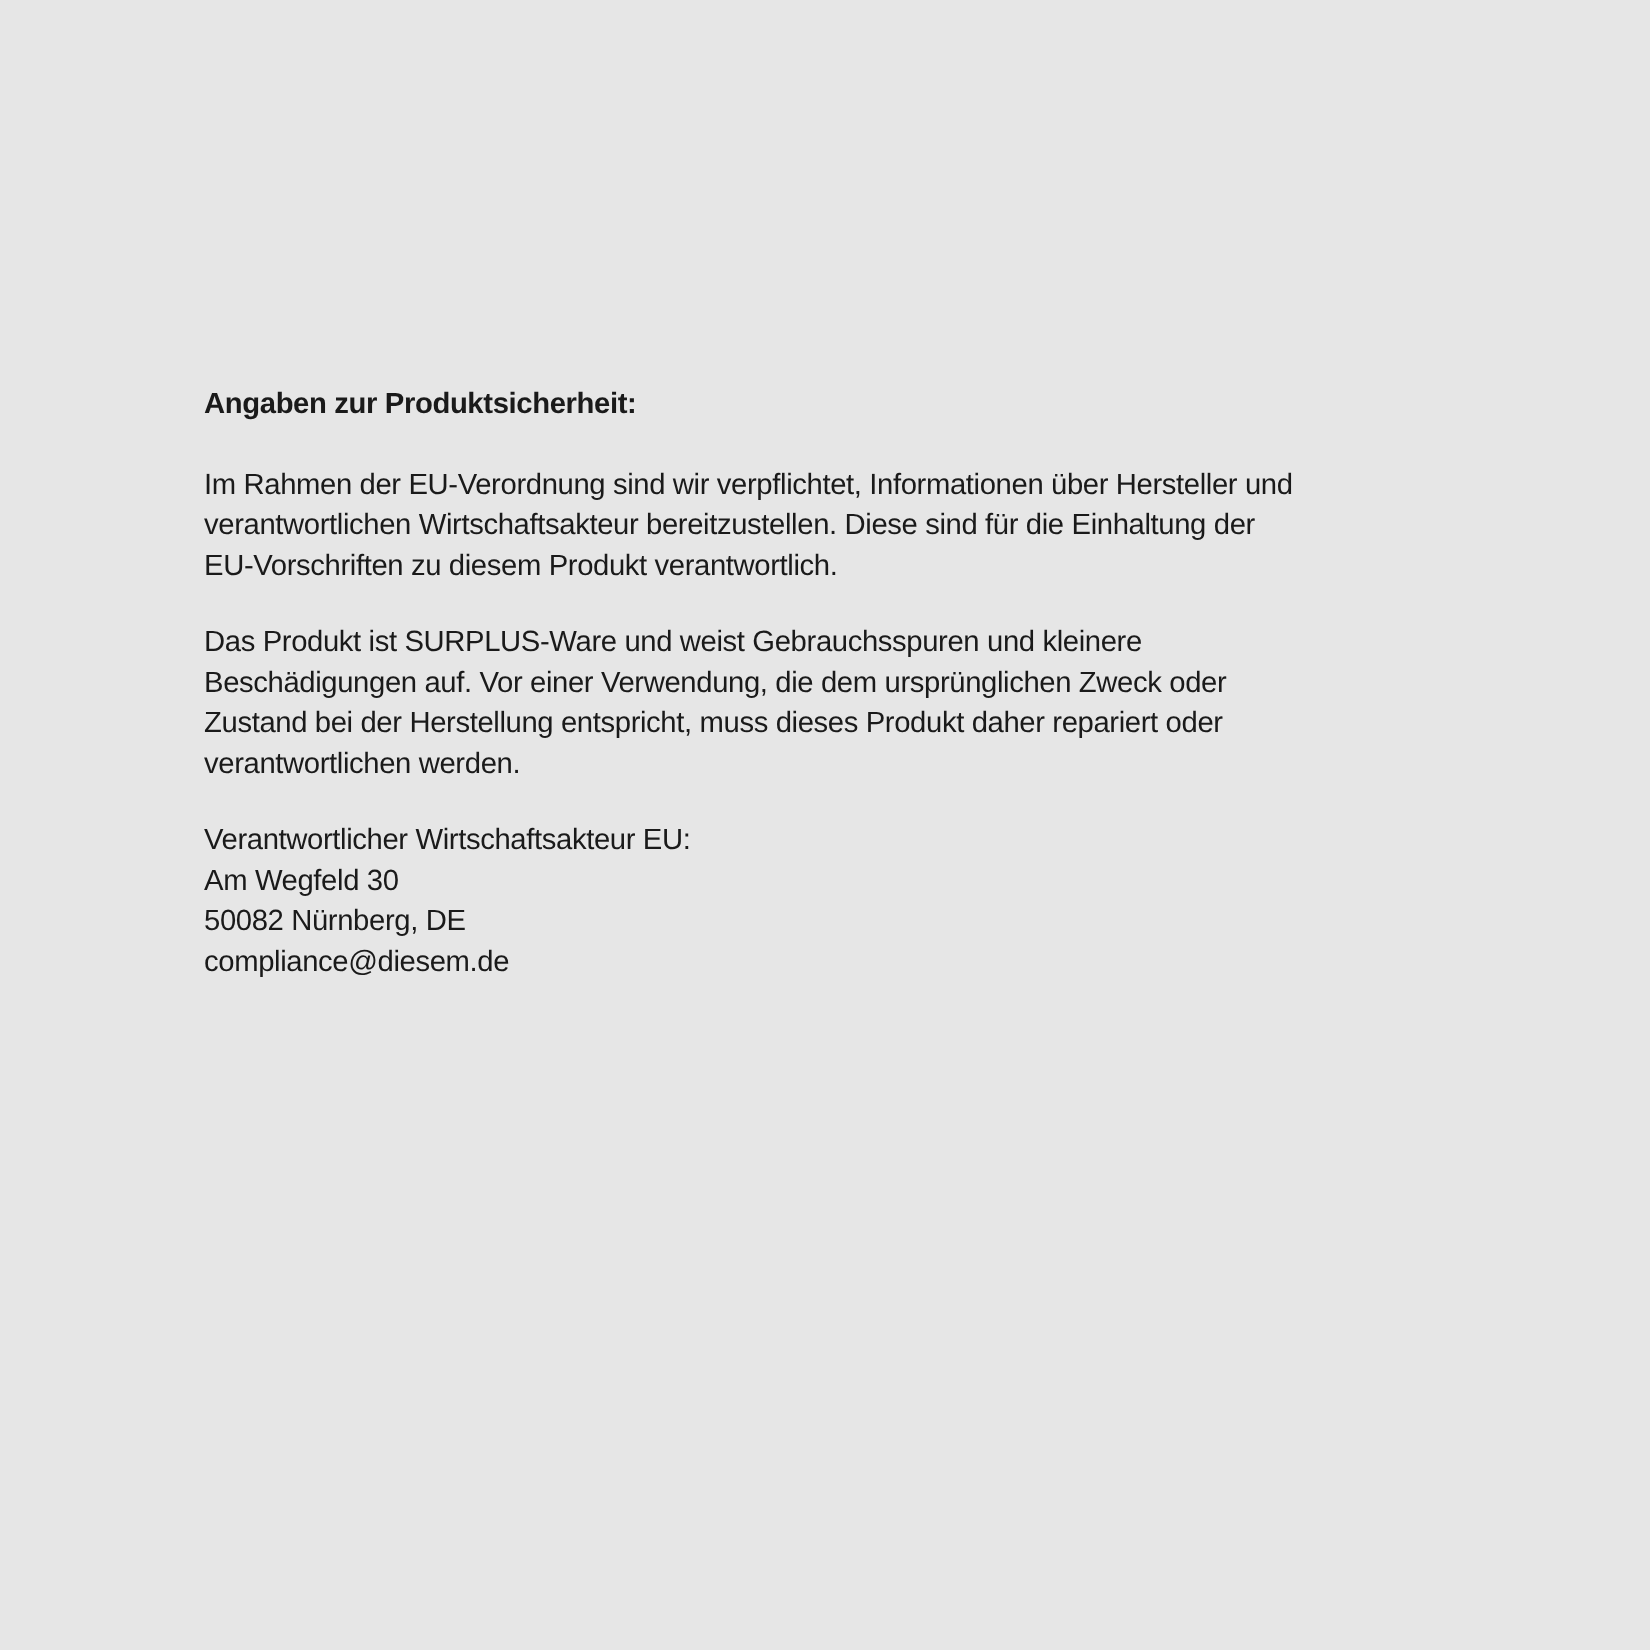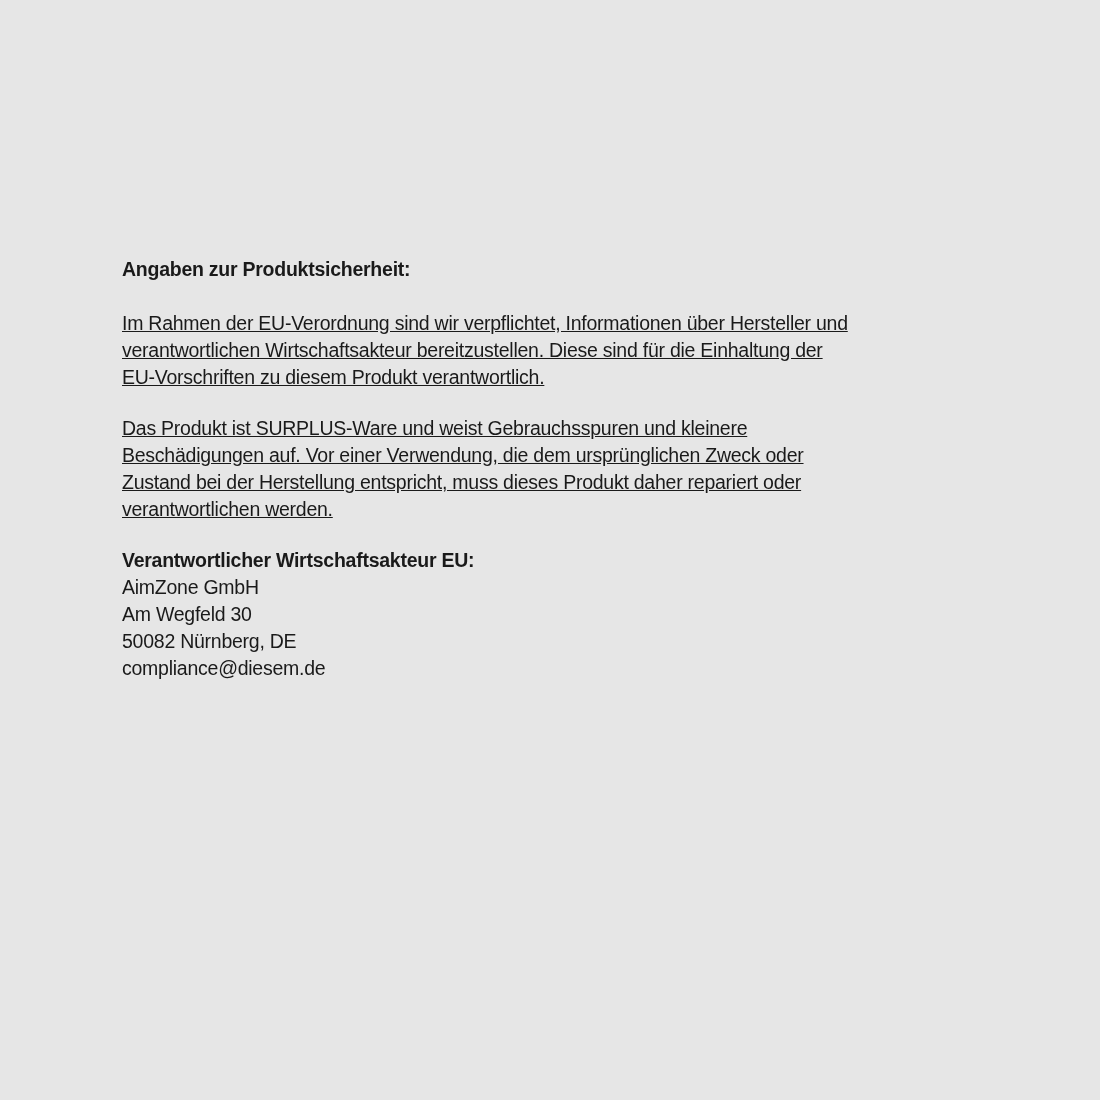--- a/index.html
+++ b/index.html
@@ -10,42 +10,41 @@
     width: 1100px;
     height: 1100px;
     background: #e6e6e6;
     font-family: "Liberation Sans", "DejaVu Sans", sans-serif;
     color: #1a1a1a;
     overflow: hidden;
     position: relative;
   }
   .sheet {
     position: absolute;
-    left: 122px;
+    left: 136px;
     top: 256px;
     width: 960px;
     font-size: 19.5px;
     line-height: 27px;
     letter-spacing: -0.25px;
   }
   .heading {
     font-size: 19.5px;
     line-height: 27px;
     font-weight: bold;
     margin: 0 0 27px 0;
   }
   .para {
     margin: 0 0 24px 0;
     white-space: pre-line;
-    text-decoration: underline;
   }
   .footer-heading {
     font-size: 19.5px;
     line-height: 27px;
-    font-weight: bold;
+    font-weight: normal;
     margin: 0;
   }
   .address-line {
     margin: 0;
     line-height: 27px;
   }
 </style>
 </head>
 <body style="background: rgb(230, 230, 230); color: rgb(26, 26, 26);">
 
@@ -58,19 +57,18 @@
 EU-Vorschriften zu diesem Produkt verantwortlich.</p>
 
 
   <p class="para">Das Produkt ist SURPLUS-Ware und weist Gebrauchsspuren und kleinere
 Beschädigungen auf. Vor einer Verwendung, die dem ursprünglichen Zweck oder
 Zustand bei der Herstellung entspricht, muss dieses Produkt daher repariert oder
 verantwortlichen werden.</p>
 
   <div>
     <h2 class="footer-heading">Verantwortlicher Wirtschaftsakteur EU:</h2>
-    <p class="address-line">AimZone GmbH</p>
     <p class="address-line">Am Wegfeld 30</p>
     <p class="address-line">50082 Nürnberg, DE</p>
     <p class="address-line">compliance@diesem.de</p>
   </div>
 
 </div>
 
 </body></html>

